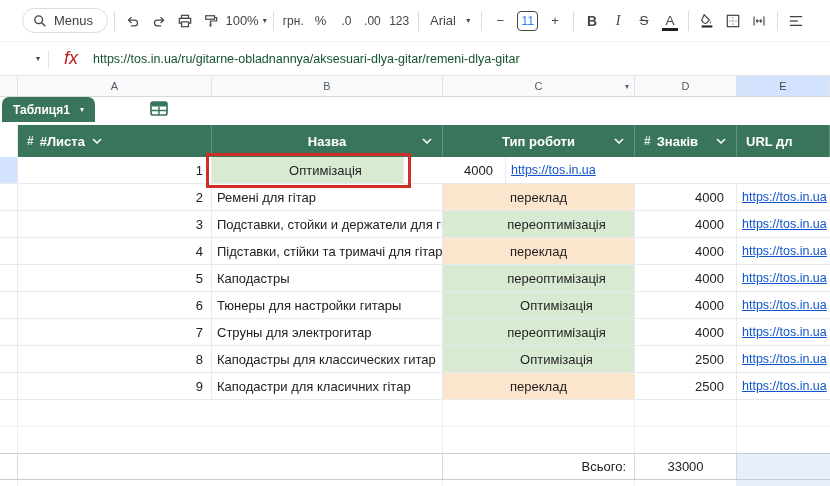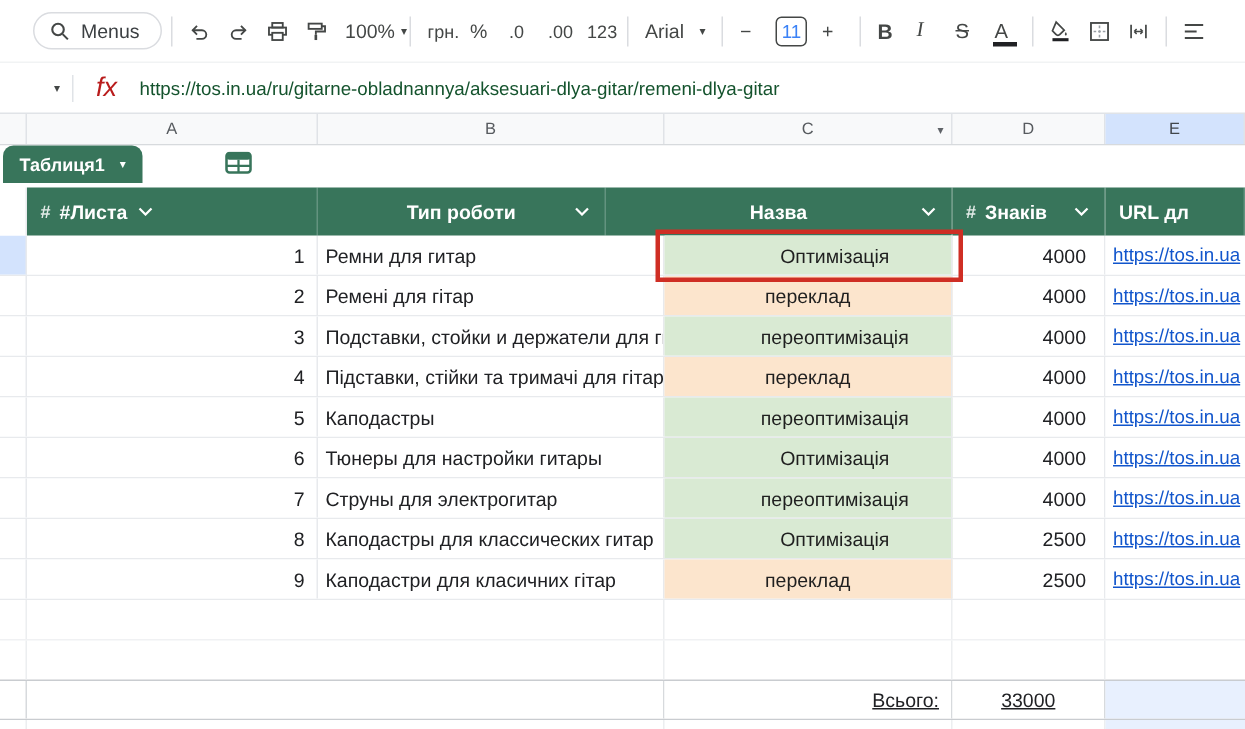--- a/index.html
+++ b/index.html
@@ -15,21 +15,21 @@
   
   .toolbar {
     height: 42px;
     display: flex; align-items: center;
     padding: 0 22px; gap: 2px;
     white-space: nowrap; overflow: hidden;
     border-bottom: 1px solid #f1f3f4;
   }
   .tb-btn {
     height: 28px; min-width: 24px;
-    display: inline-flex; align-items: center; justify-content: space-between;
+    display: inline-flex; align-items: center; justify-content: center;
     padding: 0 5px; border-radius: 4px;
     color: #444746; font-size: 13px; cursor: default;
   }
   .divider { width:1px; height:20px; background:#dadce0; margin:0 4px; flex:none; }
   .menus-pill {
     display:inline-flex; align-items:center; gap:7px;
     border:1px solid #dadce0; border-radius:15px;
     padding:4px 14px 4px 10px; font-size:13px; color:#3c4043;
   }
   .caret { font-size:8px; color:#444746; margin-left:4px; }
@@ -112,21 +112,21 @@
   .chars { justify-content:flex-end; padding-right:12px; font-size:13px; }
   .url   { padding-left:5px; }
   .link  { font-size:12.5px; color: var(--link, #1155cc); text-decoration:underline; white-space:nowrap; }
 
   .erow { display:flex; height:27px; }
   .erow.short { height:26px; }
   .erow .ec { height:100%; border-right:1px solid #eceef0; }
   .erow .ec.nob { border-right:none; }
   .erow.first { border-bottom:1px solid #f0f1f3; }
 
-  .totrow { display:flex; height:27px; border-top:1px solid #c9ccd0; border-bottom:1px solid #c9ccd0;text-decoration:underline; }
+  .totrow { display:flex; height:27px; border-top:1px solid #c9ccd0; border-bottom:1px solid #c9ccd0; }
   .totrow .cell { border-right:1px solid #d7dadd; background:#fff; }
   .totrow .tlabel { justify-content:flex-end; padding-right:8px; font-size:13px; }
   .totrow .tvalue { justify-content:center; font-size:13px; }
   .totrow .ce { background: var(--sel-light, #e8f0fe); border-right:none; }
 
   .bottomband { display:flex; height:6px; }
   .bottomband .ec { height:100%; border-right:1px solid #eceef0; }
   .bottomband .ec.nob { border-right:none; }
   .bottomband .tint { background: var(--sel-light, #e8f0fe); }
 </style>
@@ -297,49 +297,48 @@
 
     <div class="thead">
       <div class="hc hstrip w-strip"></div>
       <div class="hc left w-a">
         <span class="type-ic">#</span>
         <span>#Листа</span>
         <svg class="chev-in" width="10" height="6" viewBox="0 0 10 6">
             <polyline points="1,1 5,5 9,1" fill="none" stroke="#fff" stroke-width="1.5"></polyline>
           </svg>
       </div>
-      <div class="hc center w-c">
-        <span>Тип роботи</span>
+      <div class="hc center w-b">
+        <span>Назва</span>
         <svg class="chev-r" width="10" height="6" viewBox="0 0 10 6">
             <polyline points="1,1 5,5 9,1" fill="none" stroke="#fff" stroke-width="1.5"></polyline>
           </svg>
       </div>
-      <div class="hc center w-b">
-        <span>Назва</span>
+      <div class="hc center w-c">
+        <span>Тип роботи</span>
         <svg class="chev-r" width="10" height="6" viewBox="0 0 10 6">
             <polyline points="1,1 5,5 9,1" fill="none" stroke="#fff" stroke-width="1.5"></polyline>
           </svg>
       </div>
       <div class="hc left w-d">
         <span class="type-ic">#</span>
         <span>Знаків</span>
         <svg class="chev-r" width="10" height="6" viewBox="0 0 10 6">
             <polyline points="1,1 5,5 9,1" fill="none" stroke="#fff" stroke-width="1.5"></polyline>
           </svg>
       </div>
       <div class="hc left w-e">
         <span>URL дл</span>
       </div>
     </div>
 
     <div>
   <div class="trow">
     <div class="cell strip w-strip selected"></div>
     <div class="cell num w-a">1</div>
-    <div class="cell name w-b">Ремни для гитар</div>
     <div class="cell type w-c green annotated">Оптимізація</div>
     <div class="cell chars w-d">4000</div>
     <div class="cell url ce w-e">
             <span class="link">https://tos.in.ua</span>
           </div>
   </div>
 
   <div class="trow">
     <div class="cell strip w-strip"></div>
     <div class="cell num w-a">2</div>

